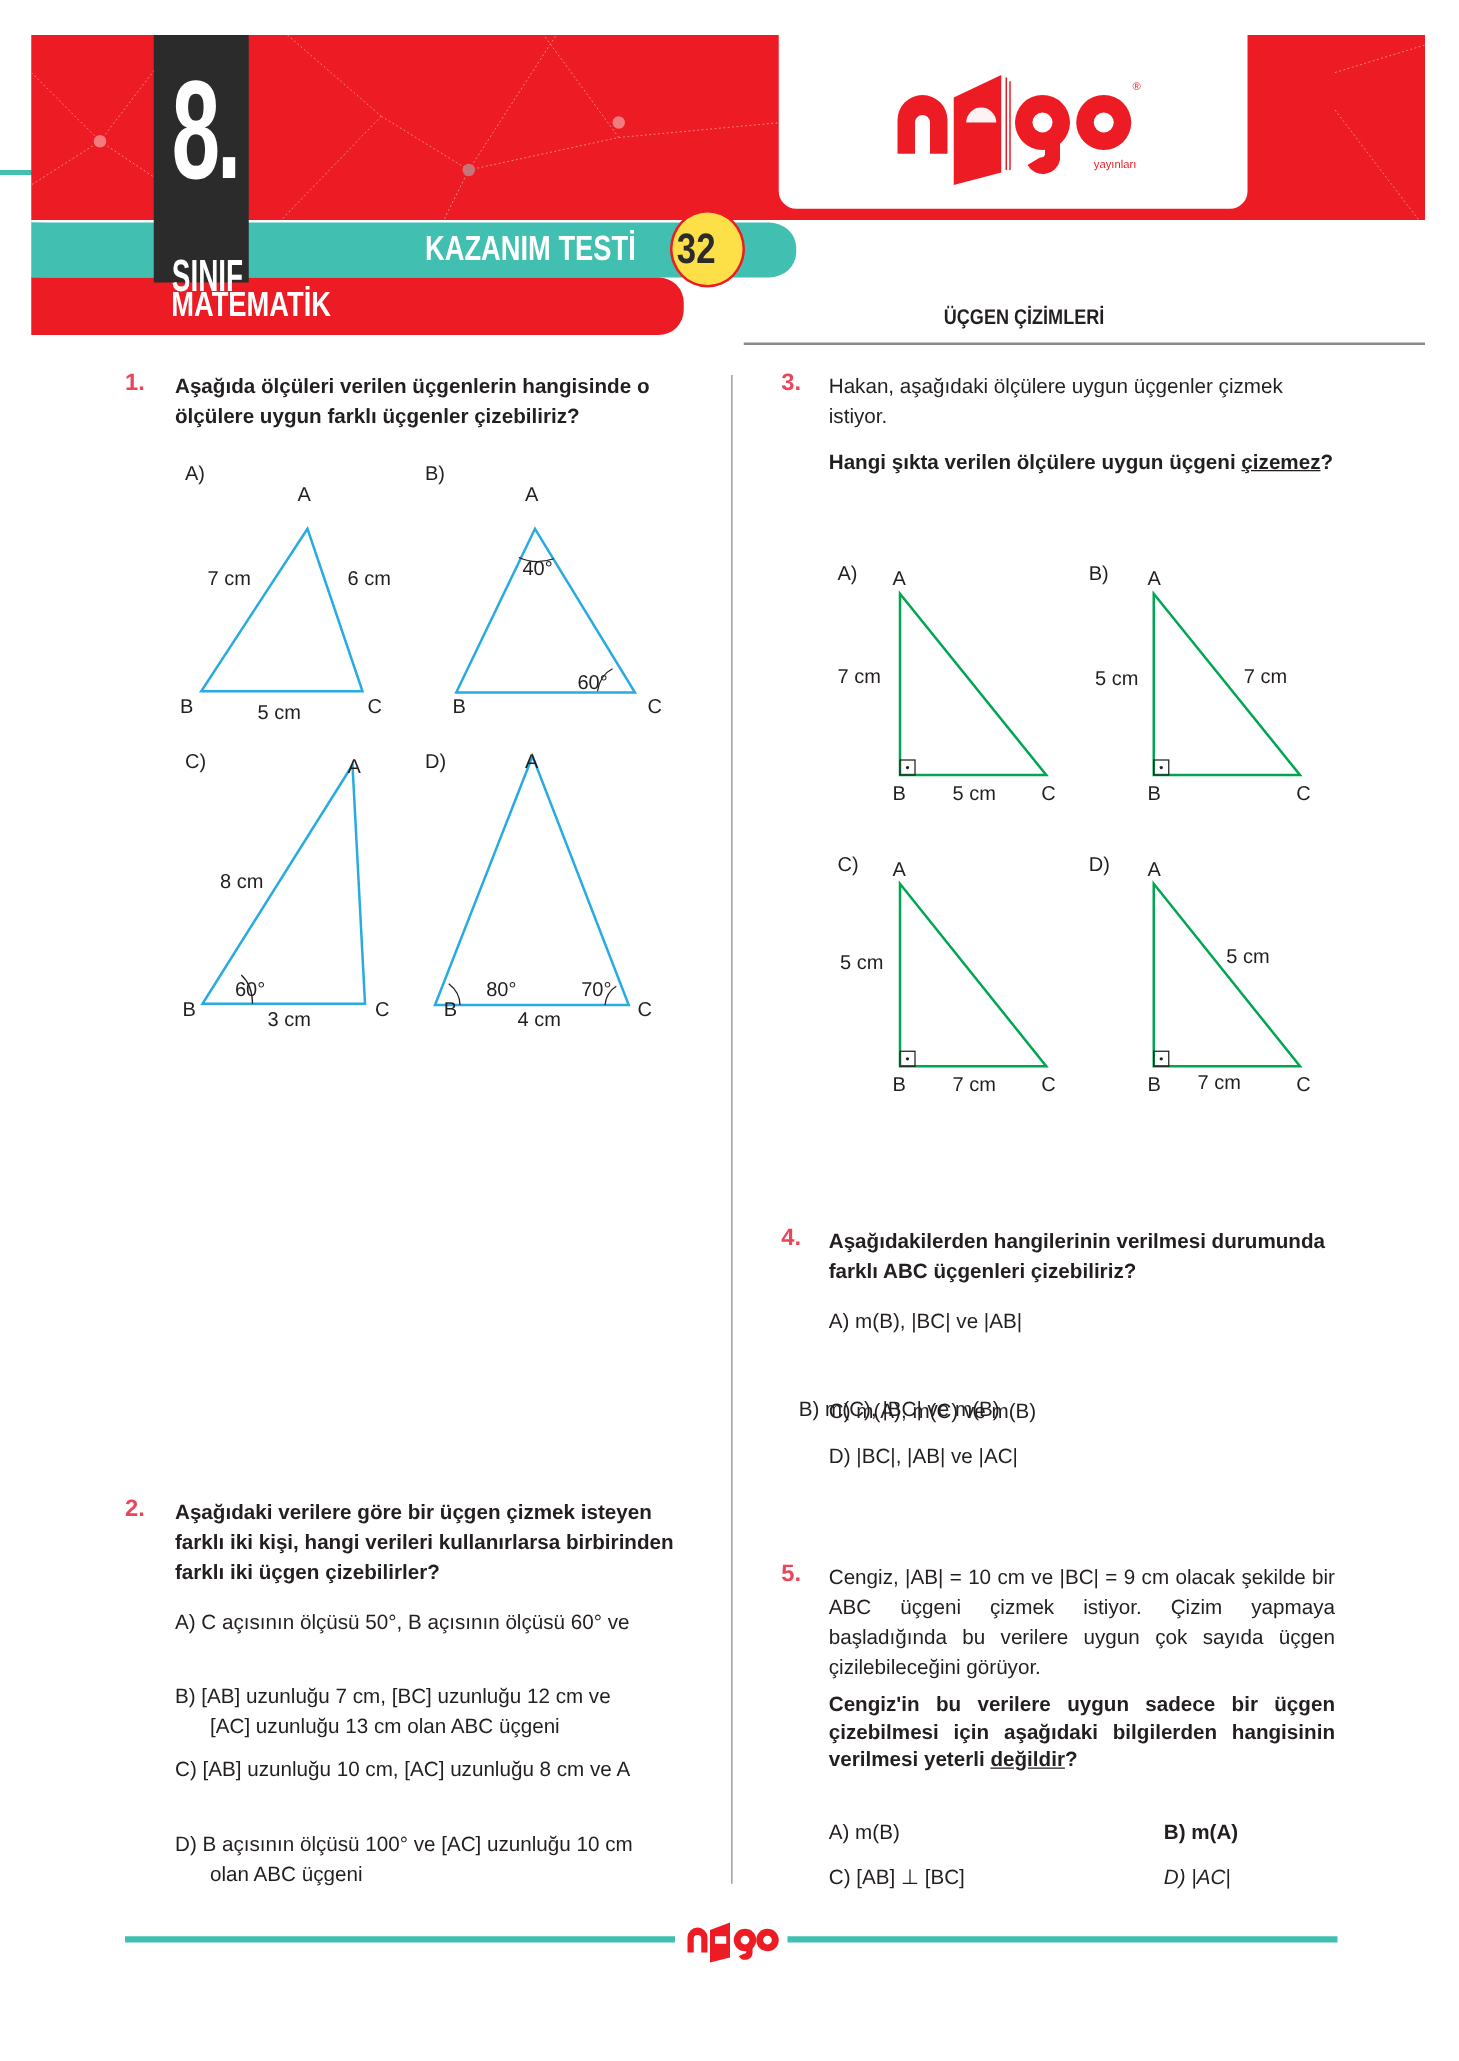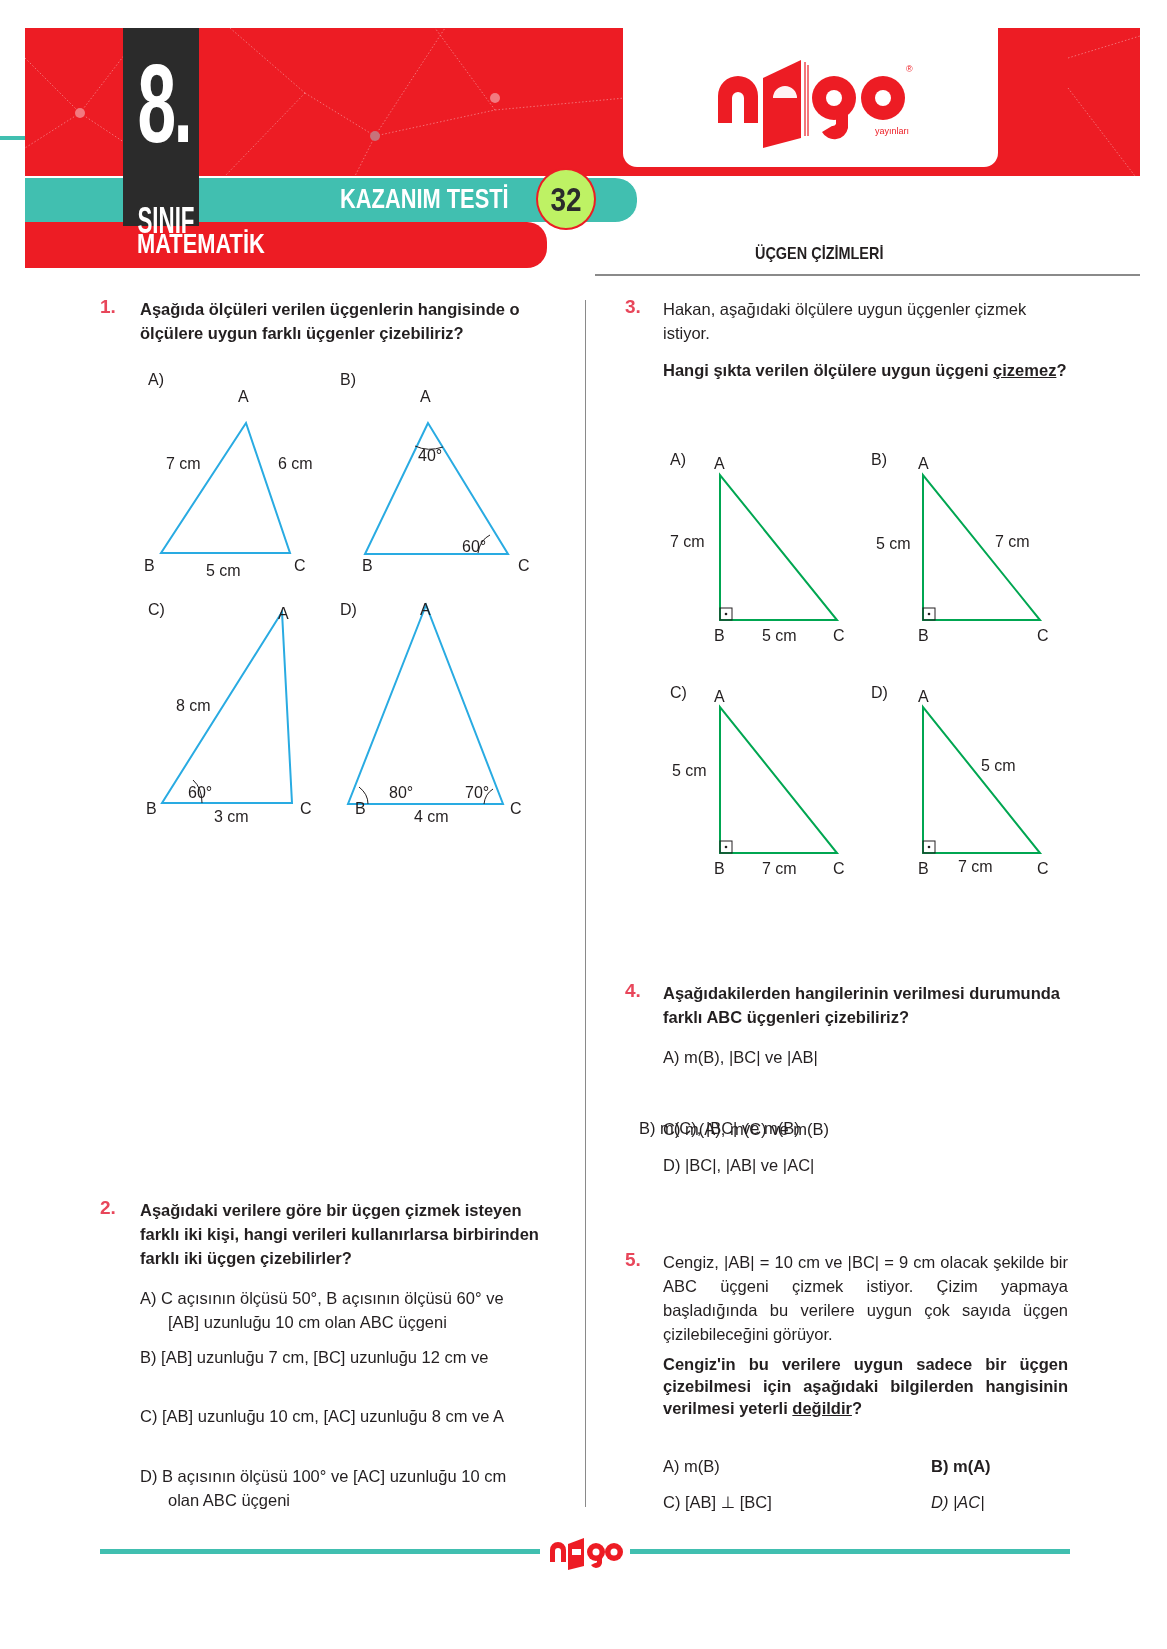--- a/index.html
+++ b/index.html
@@ -8,21 +8,21 @@
 
   
   .banner { position:absolute; left:25px; top:28px; width:1115px; height:148px; background:#ed1c24; overflow:hidden; }
   .banner svg.bg { position:absolute; left:0; top:0; }
   .teal-side { position:absolute; left:0; top:136px; width:28px; height:4px; background:#41bfb0; }
   .grade-box { position:absolute; left:123px; top:28px; width:76px; height:198px; background:#2b2b2b; z-index:3; }
   .grade-num { position:absolute; left:0; top:20px; width:76px; text-align:center; color:#fff; font-family:"Liberation Sans", sans-serif; font-weight:bold; font-size:112px; line-height:112px; transform:scaleX(0.62); transform-origin:center; letter-spacing:-4px; }
   .grade-sinif { position:absolute; left:0; top:173px; width:76px; text-align:center; color:#fff; font-weight:bold; font-size:36px; line-height:40px; transform:scaleX(0.62); transform-origin:center; }
   .teal-bar { position:absolute; left:25px; top:176px; width:612px; height:44px; background:#41bfb0; border-radius:0 22px 22px 0; z-index:2; border-top:2px solid #fff; border-bottom:2px solid #fff; }
   .test-title { position:absolute; left:340px; top:181px; color:#fff; font-weight:bold; font-size:28px; line-height:36px; transform:scaleX(0.78); transform-origin:left; z-index:4; white-space:nowrap; }
-  .test-circle { position:absolute; left:536px; top:168px; width:56px; height:58px; border-radius:50%; background:#bef264; border:2px solid #ed1c24; z-index:5; display:flex; align-items:center; justify-content:center; }
+  .test-circle { position:absolute; left:536px; top:168px; width:56px; height:58px; border-radius:50%; background:#fde047; border:2px solid #ed1c24; z-index:5; display:flex; align-items:center; }
   .test-num { color:#2b2b2b; font-weight:bold; font-size:34px; transform:scaleX(0.82); }
   .red-bar { position:absolute; left:25px; top:222px; width:522px; height:46px; background:#ed1c24; border-radius:0 20px 20px 0; z-index:2; }
   .subject { position:absolute; left:137px; top:226px; color:#fff; font-weight:bold; font-size:28px; line-height:36px; transform:scaleX(0.78); transform-origin:left; z-index:4; white-space:nowrap; }
   .logo-card { position:absolute; left:623px; top:28px; width:375px; height:139px; background:#fff; border-radius:0 0 14px 14px; z-index:3; }
   .topic { position:absolute; left:755px; top:244px; font-weight:bold; font-size:17px; transform:scaleX(0.85); transform-origin:left; white-space:nowrap; color:#231f20; }
   .topic-line { position:absolute; left:595px; top:274px; width:545px; height:2px; background:#8a8a8a; }
 
   
   .col-divider { position:absolute; left:585px; top:300px; width:1px; height:1207px; background:#8a8a8a; }
 
@@ -157,25 +157,25 @@
 <div class="lbl" style="left:355px;top:800px;">B</div>
 <div class="lbl" style="left:510px;top:800px;">C</div>
 <div class="lbl" style="left:414px;top:808px;">4 cm</div>
 
 <div class="qnum" style="left:100px;top:1197px;">2.</div>
 <div class="qtext bold" style="left:140px;top:1198px;width:410px;">Aşağıdaki verilere göre bir üçgen çizmek isteyen farklı iki kişi, hangi verileri kullanırlarsa birbirinden farklı iki üçgen çizebilirler?</div>
 
 <div class="opt" style="left:140px;top:1286px;width:420px;">
   <span>A)</span>
   <span>C açısının ölçüsü 50°, B açısının ölçüsü 60° ve</span>
-  <span class="cont">[AB] uzunluğu 10 cm olan ABC üçgeni</span>
 </div>
 <div class="opt" style="left:140px;top:1345px;width:420px;">
   <span>B)</span>
   <span>[AB] uzunluğu 7 cm, [BC] uzunluğu 12 cm ve</span>
+  <span class="cont">[AC] uzunluğu 13 cm olan ABC üçgeni</span>
 </div>
 <div class="opt" style="left:140px;top:1404px;width:420px;">
   <span>C)</span>
   <span>[AB] uzunluğu 10 cm, [AC] uzunluğu 8 cm ve A</span>
 </div>
 <div class="opt" style="left:140px;top:1464px;width:420px;">
   <span>D)</span>
   <span>B açısının ölçüsü 100° ve [AC] uzunluğu 10 cm</span>
   <span class="cont">olan ABC üçgeni</span>
 </div>

